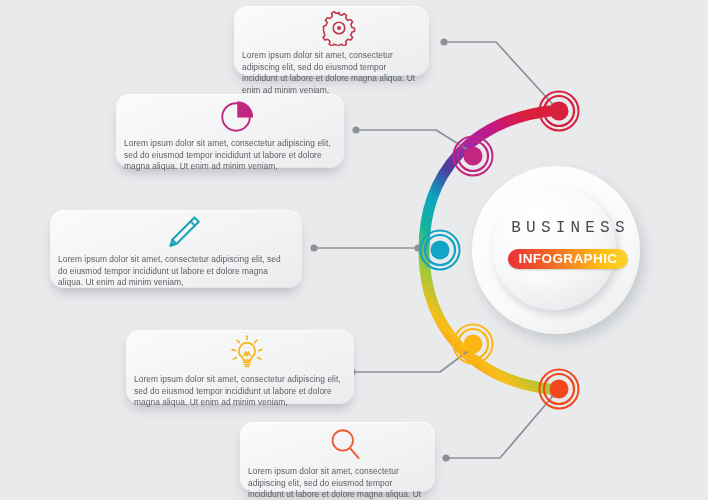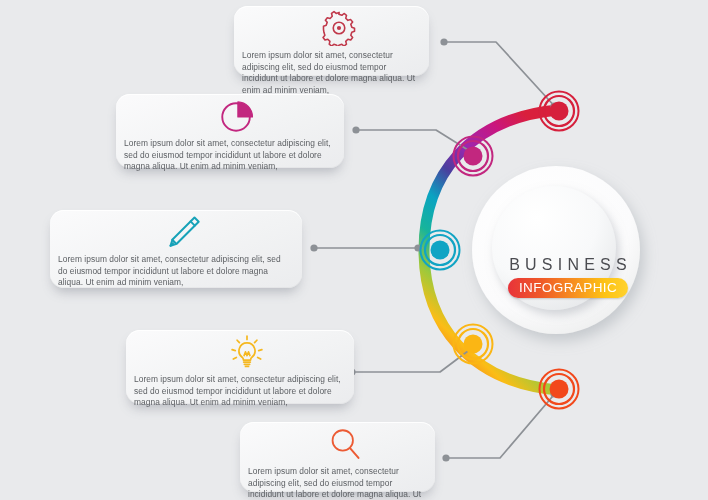--- a/index.html
+++ b/index.html
@@ -53,39 +53,38 @@
 
   
   #center-text{
     position:absolute;
     left:498px; top:218px;
     width:140px;
     text-align:center;
     pointer-events:none;
   }
   #business-word{
-    font-family:Liberation Sans, sans-serif;
+    font-family:Liberation Mono, monospace;
     font-size:16px;
     font-weight:400;
     letter-spacing:5.2px;
     color:#4a4b50;
     text-indent:5px;
     line-height:20px;
     white-space:nowrap;
-    margin-top:37px;
   }
   #infographic-pill{
-    margin-top:3px;
+    margin-top:11px;
     display:inline-block;
     padding:2px 11px 3px 11px;
     border-radius:10px;
     background:linear-gradient(90deg,#e8333a 0%,#ef5a28 28%,#f79020 55%,#fdc214 80%,#ffd22e 100%);
     color:#ffffff;
     font-size:13.5px;
-    font-weight:normal;
+    font-weight:bold;
     letter-spacing:.4px;
     line-height:15px;
     white-space:nowrap;
     box-shadow:0 1px 2px rgba(0,0,0,.18);
   }
 </style>
 </head>
 <body>
 
 <div id="stage">

